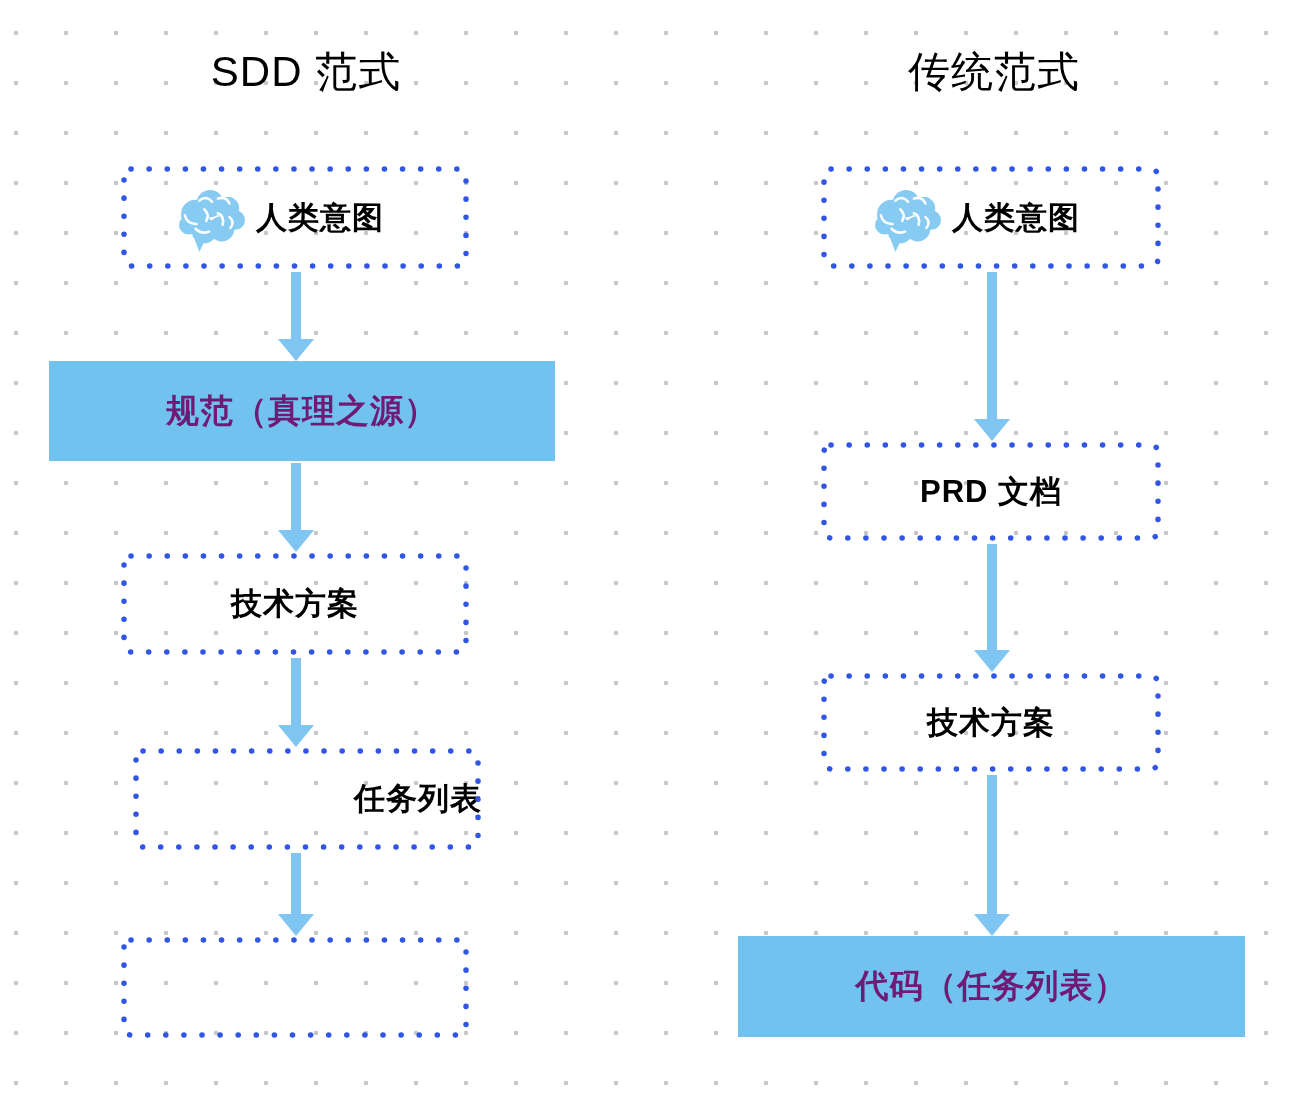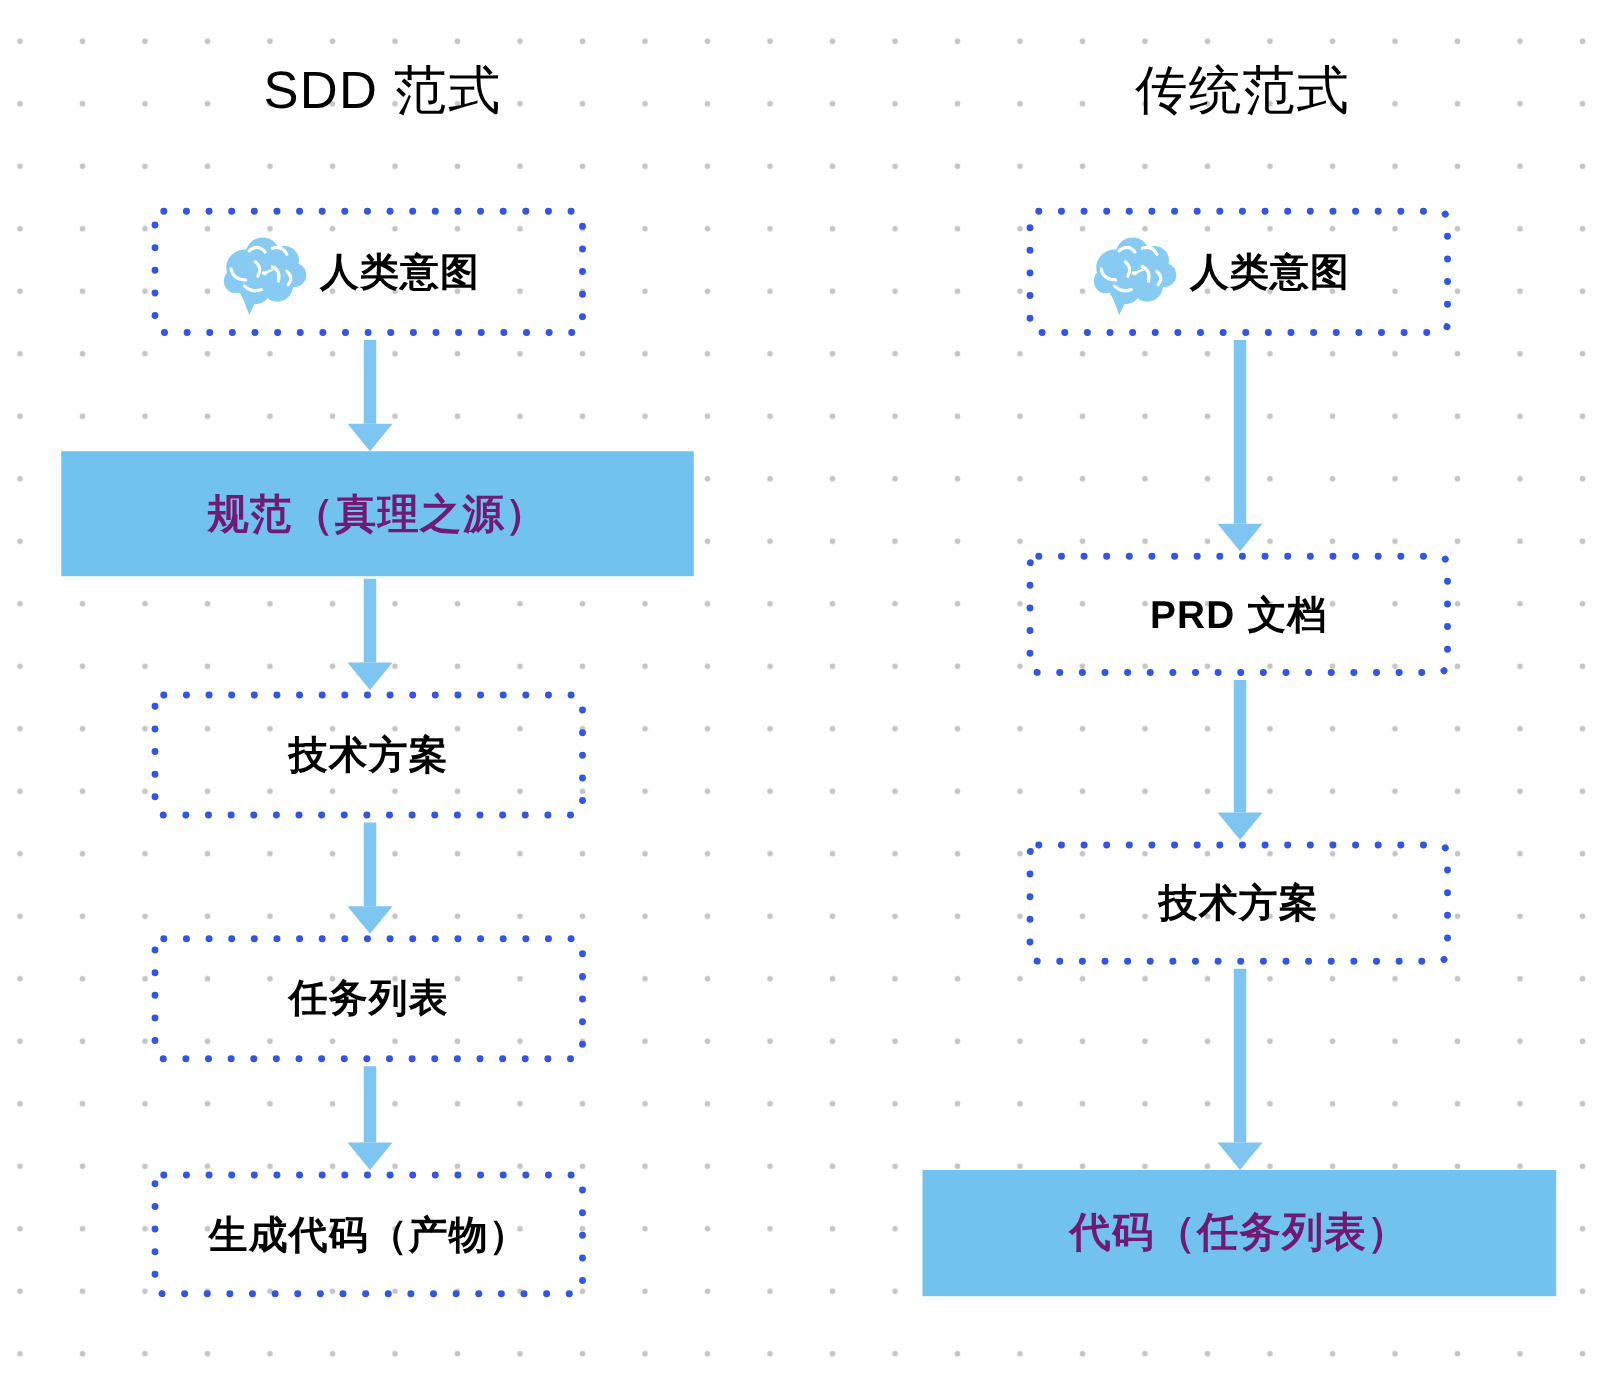--- a/index.html
+++ b/index.html
@@ -161,37 +161,36 @@
         <rect></rect>
       </svg>
     <span class="label">技术方案</span>
   </div>
 
   <div class="arrow" style="left:278px;top:658px;height:89px;">
     <div class="shaft"></div>
     <div class="head"></div>
   </div>
 
-  <div class="node" style="left:120px;top:747px;width:350px;height:104px;">
+  <div class="node" style="left:132px;top:747px;width:350px;height:104px;justify-content:flex-end;">
     <svg class="dotborder">
         <rect></rect>
       </svg>
     <span class="label">任务列表</span>
   </div>
 
   <div class="arrow" style="left:278px;top:853px;height:83px;">
     <div class="shaft"></div>
     <div class="head"></div>
   </div>
 
   <div class="node" style="left:120px;top:936px;width:350px;height:103px;">
     <svg class="dotborder">
         <rect></rect>
       </svg>
-    <span class="label">生成代码（产物）</span>
   </div>
 
   <div class="node intent" style="left:820px;top:165px;width:342px;height:105px;">
     <svg class="dotborder">
         <rect></rect>
       </svg>
     <div class="node-content">
       <span class="brain">
         <svg width="78" height="66" viewBox="0 0 80 68">
           <g fill="#87CBF2">

